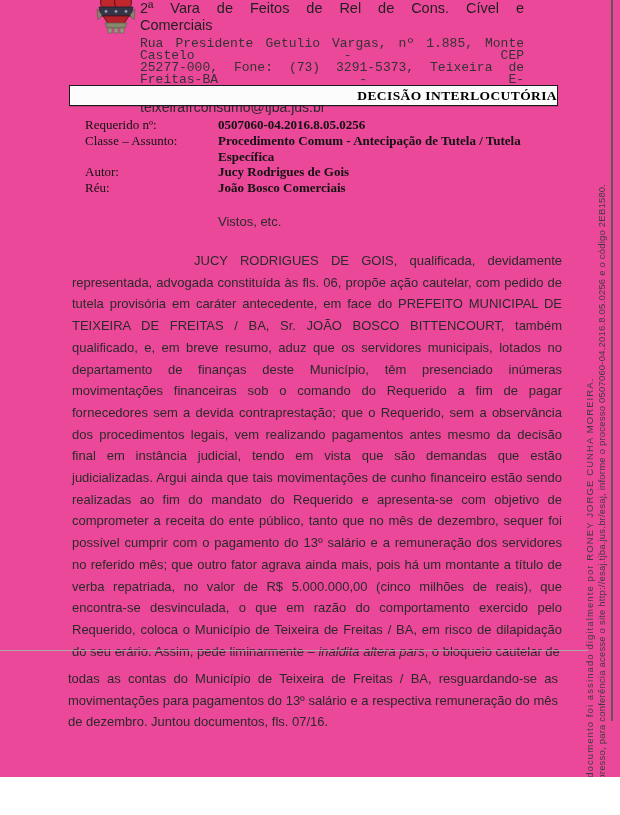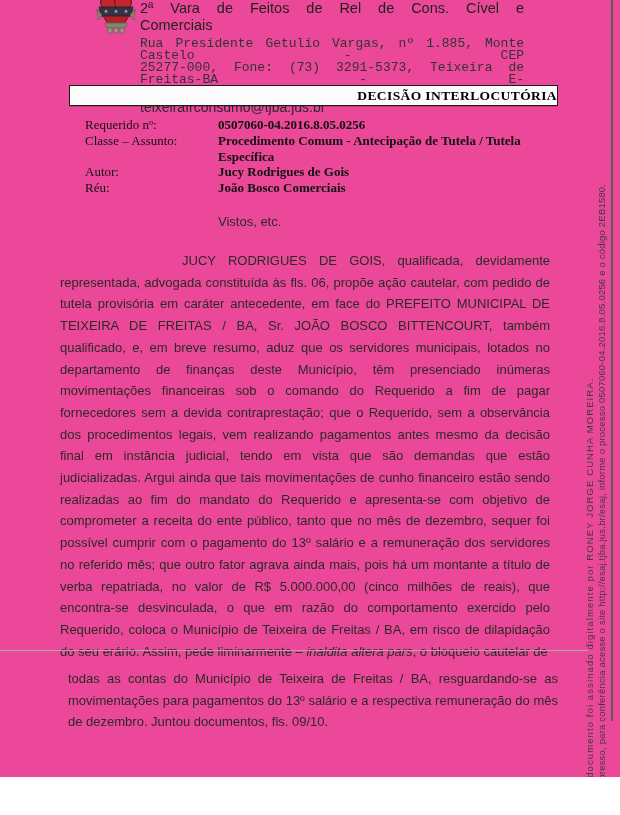--- a/index.html
+++ b/index.html
@@ -45,21 +45,21 @@
   }
   .field-row{display:flex;align-items:flex-start;}
   .field-label{width:133px;flex:0 0 133px;font-weight:normal;}
   .field-value{font-weight:bold;width:345px;}
   
   .salutation{
     position:absolute;left:218px;top:214px;
     font-size:13px;color:#2a2a2a;
   }
   .para1{
-    position:absolute;left:60px;top:237px;width:490px;
+    position:absolute;left:72px;top:237px;width:490px;
     font-size:13px;line-height:21.7px;color:#2a2a2a;
     text-align:justify;text-indent:122px;
   }
   .para1 em{font-style:italic;}
   .page-break-line{
     position:absolute;left:0;top:650px;width:588px;height:0;
     border-top:1.5px solid #a9a9a9;
   }
   .para2{
     position:absolute;left:68px;top:655px;width:490px;
@@ -139,21 +139,21 @@
       <span class="field-value">João Bosco Comerciais</span>
     </div>
   </div>
 
   <div class="salutation">Vistos, etc.</div>
 
   <p class="para1"><span>JUCY RODRIGUES DE GOIS, qualificada, devidamente representada, advogada constituída às fls. 06, propõe ação cautelar, com pedido de tutela provisória em caráter antecedente, em face do PREFEITO MUNICIPAL DE TEIXEIRA DE FREITAS / BA, Sr. JOÃO BOSCO BITTENCOURT, também qualificado, e, em breve resumo, aduz que os servidores municipais, lotados no departamento de finanças deste Município, têm presenciado inúmeras movimentações financeiras sob o comando do Requerido a fim de pagar fornecedores sem a devida contraprestação; que o Requerido, sem a observância dos procedimentos legais, vem realizando pagamentos antes mesmo da decisão final em instância judicial, tendo em vista que são demandas que estão judicializadas. Argui ainda que tais movimentações de cunho financeiro estão sendo realizadas ao fim do mandato do Requerido e apresenta-se com objetivo de comprometer a receita do ente público, tanto que no mês de dezembro, sequer foi possível cumprir com o pagamento do 13º salário e a remuneração dos servidores no referido mês; que outro fator agrava ainda mais, pois há um montante a título de verba repatriada, no valor de R$ 5.000.000,00 (cinco milhões de reais), que encontra-se desvinculada, o que em razão do comportamento exercido pelo Requerido, coloca o Município de Teixeira de Freitas / BA, em risco de dilapidação do seu erário. Assim, pede liminarmente – </span><em>inaldita altera pars</em><span>, o bloqueio cautelar de</span></p>
 
   <div class="page-break-line"></div>
 
-  <p class="para2">todas as contas do Município de Teixeira de Freitas / BA, resguardando-se as movimentações para pagamentos do 13º salário e a respectiva remuneração do mês de dezembro. Juntou documentos, fls. 09/10.</p>
+  <p class="para2">todas as contas do Município de Teixeira de Freitas / BA, resguardando-se as movimentações para pagamentos do 13º salário e a respectiva remuneração do mês de dezembro. Juntou documentos, fls. 07/16.</p>
 
   <div class="right-rule"></div>
 
   <div class="signature-strip">
     <div class="sig-line sig-line-1">Este documento foi assinado digitalmente por RONEY JORGE CUNHA MOREIRA.</div>
     <div class="sig-line sig-line-2">Se impresso, para conferência acesse o site http://esaj.tjba.jus.br/esaj, informe o processo 0507060-04.2016.8.05.0256 e o código 2EB1580.</div>
   </div>
 
   <div class="bottom-separator"></div>
 

